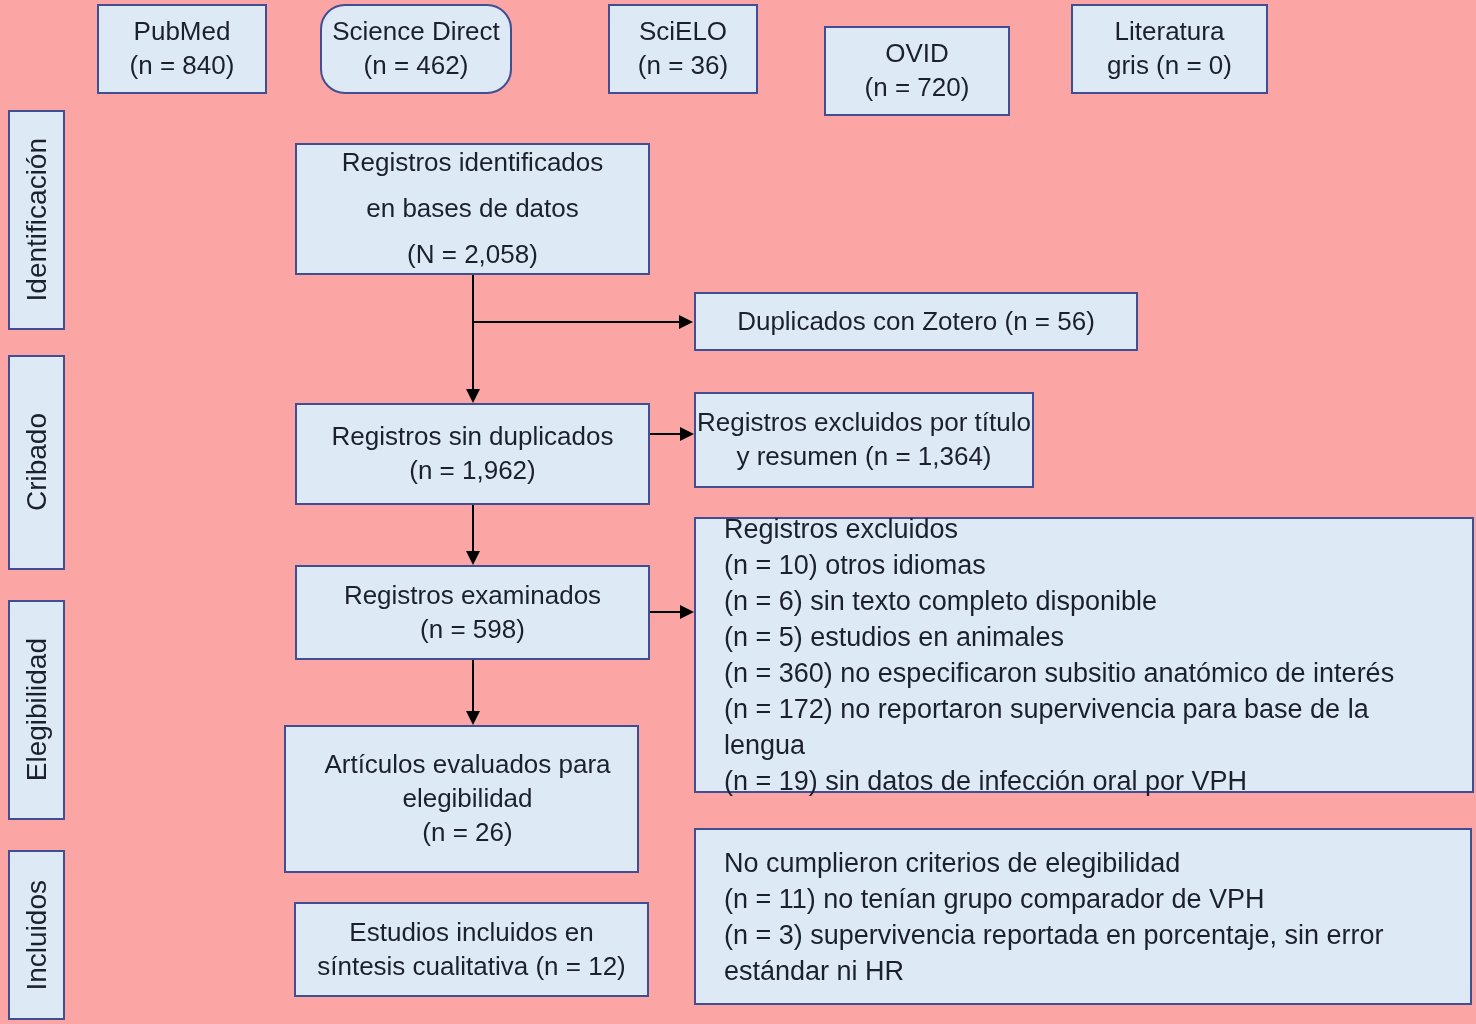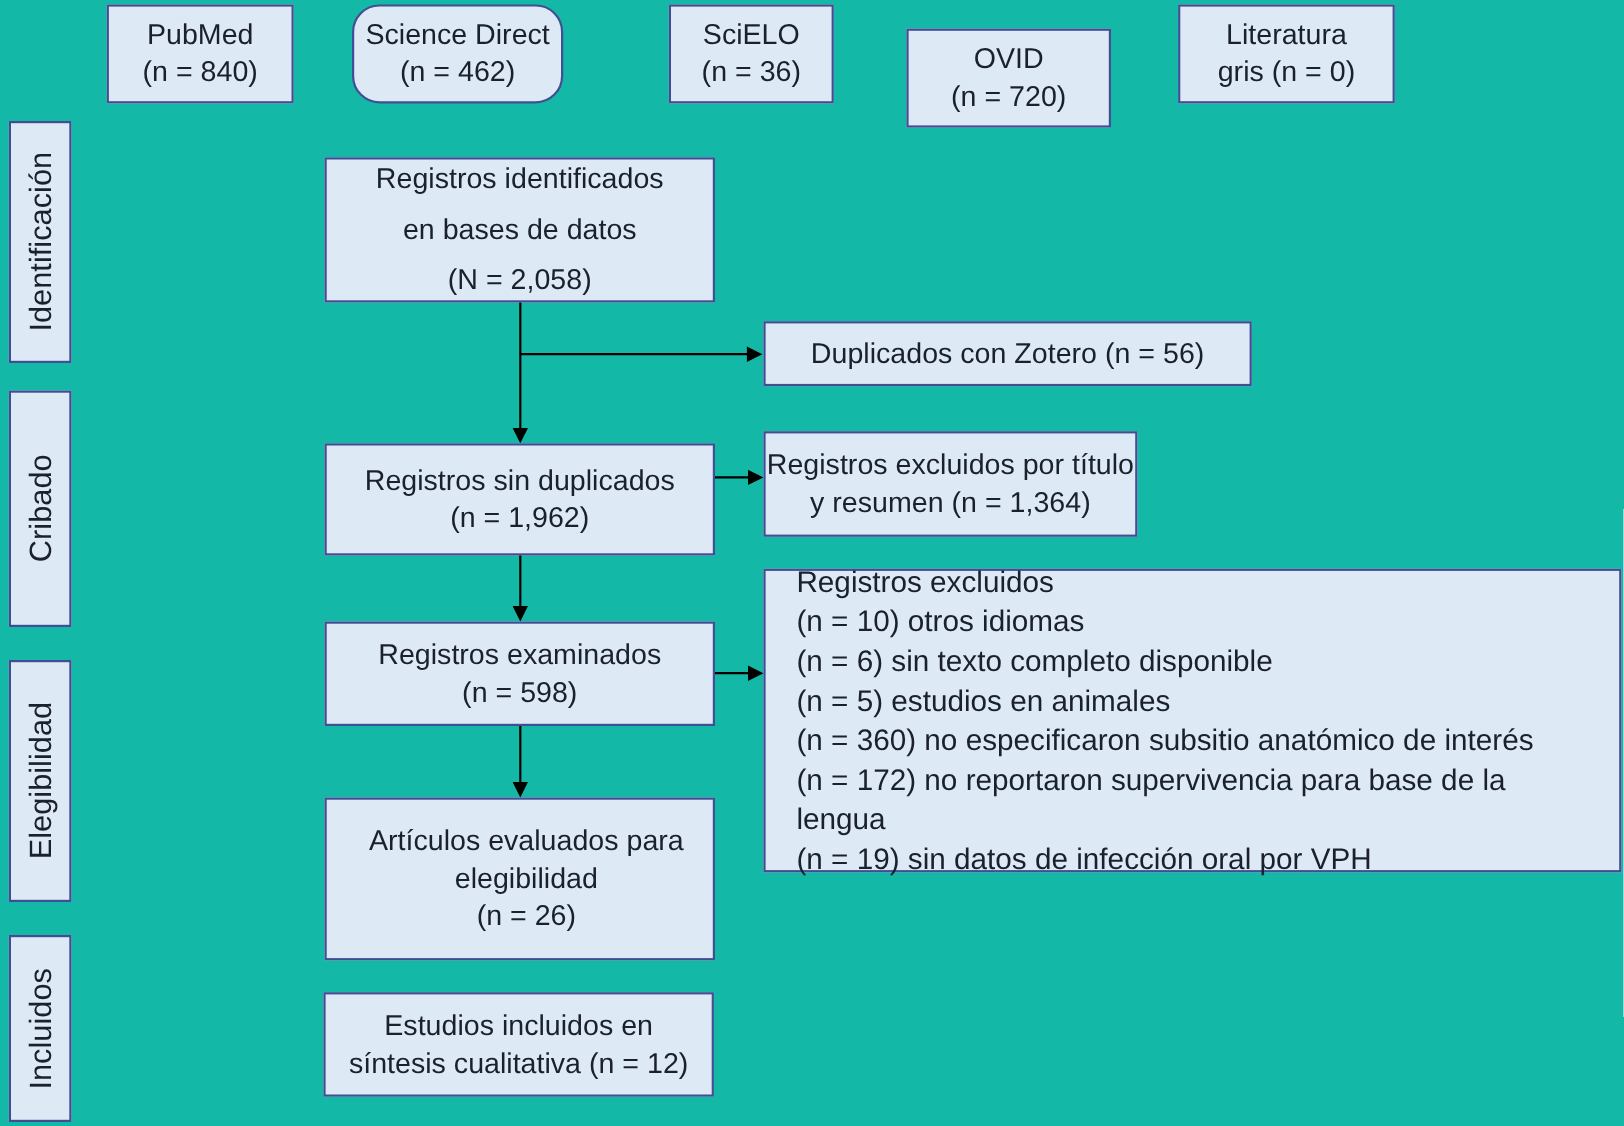--- a/index.html
+++ b/index.html
@@ -6,21 +6,21 @@
   :root {
     --box-fill: #dde9f5;
     --box-border: #414e94;
     --text: #1a202c;
     --arrow: #000000;
   }
   #canvas {
     position: relative;
     width: 1476px;
     height: 1024px;
-    background: #14b8a6;
+    background: #fca5a5;
     font-family: "Liberation Sans", sans-serif;
     color: var(--text);
     overflow: hidden;
   }
   .box {
     position: absolute;
     box-sizing: border-box;
     background: var(--box-fill);
     border: 2px solid var(--box-border);
     display: flex;
@@ -107,21 +107,21 @@
     <span>(N = 2,058)</span>
   </div>
   <div class="box" style="left:295px; top:403px; width:355px; height:102px;">
     <span>Registros sin duplicados</span>
     <span>(n = 1,962)</span>
   </div>
   <div class="box" style="left:295px; top:565px; width:355px; height:95px;">
     <span>Registros examinados</span>
     <span>(n = 598)</span>
   </div>
-  <div class="box" style="left:295px; top:725px; width:355px; height:148px;padding-left:12px;">
+  <div class="box" style="left:284px; top:725px; width:355px; height:148px;padding-left:12px;">
     <span>Artículos evaluados para</span>
     <span>elegibilidad</span>
     <span>(n = 26)</span>
   </div>
   <div class="box" style="left:294px; top:902px; width:355px; height:95px;">
     <span>Estudios incluidos en</span>
     <span>síntesis cualitativa (n = 12)</span>
   </div>
 
   <div class="box" style="left:694px; top:292px; width:444px; height:59px;">
@@ -133,20 +133,25 @@
   </div>
   <div class="box left-list" style="left:694px; top:517px; width:780px; height:276px;">
     <span>Registros excluidos</span>
     <span>(n = 10) otros idiomas</span>
     <span>(n = 6) sin texto completo disponible</span>
     <span>(n = 5) estudios en animales</span>
     <span>(n = 360) no especificaron subsitio anatómico de interés</span>
     <span>(n = 172) no reportaron supervivencia para base de la lengua</span>
     <span>(n = 19) sin datos de infección oral por VPH</span>
   </div>
+  <div class="box left-list" style="left:694px; top:828px; width:778px; height:177px; padding-right:24px;">
+    <span>No cumplieron criterios de elegibilidad</span>
+    <span>(n = 11) no tenían grupo comparador de VPH</span>
+    <span>(n = 3) supervivencia reportada en porcentaje, sin error estándar ni HR</span>
+  </div>
 
   <svg id="arrows" viewBox="0 0 1476 1024" xmlns="http://www.w3.org/2000/svg">
     <line x1="473" y1="275" x2="473" y2="390"></line>
     <polygon points="466,389 480,389 473,403"></polygon>
     <line x1="473" y1="322" x2="680" y2="322"></line>
     <polygon points="679,315 679,329 693,322"></polygon>
     <line x1="650" y1="434" x2="681" y2="434"></line>
     <polygon points="680,427 680,441 694,434"></polygon>
     <line x1="473" y1="505" x2="473" y2="552"></line>
     <polygon points="466,551 480,551 473,565"></polygon>

